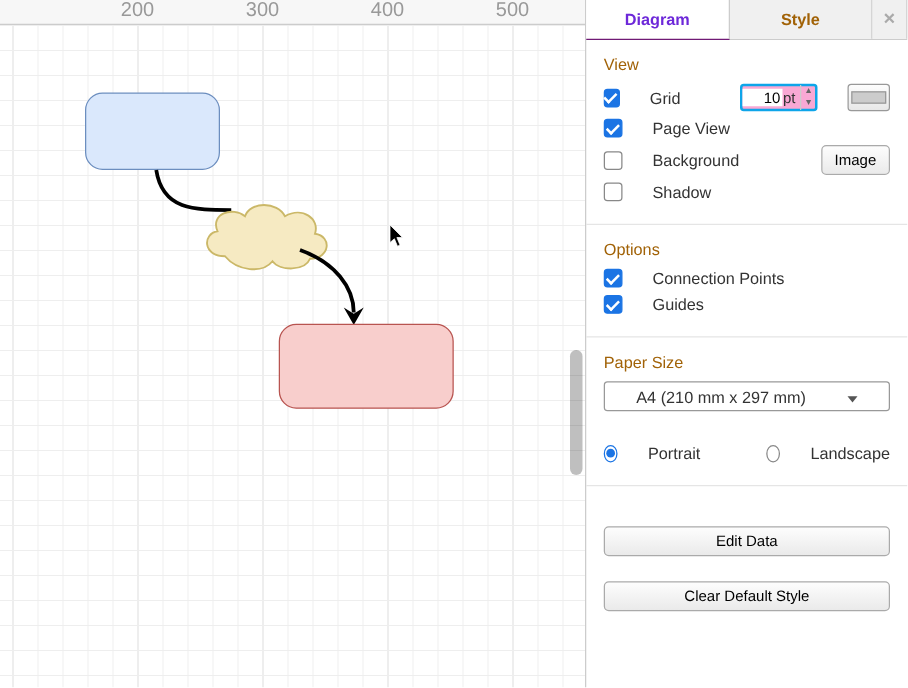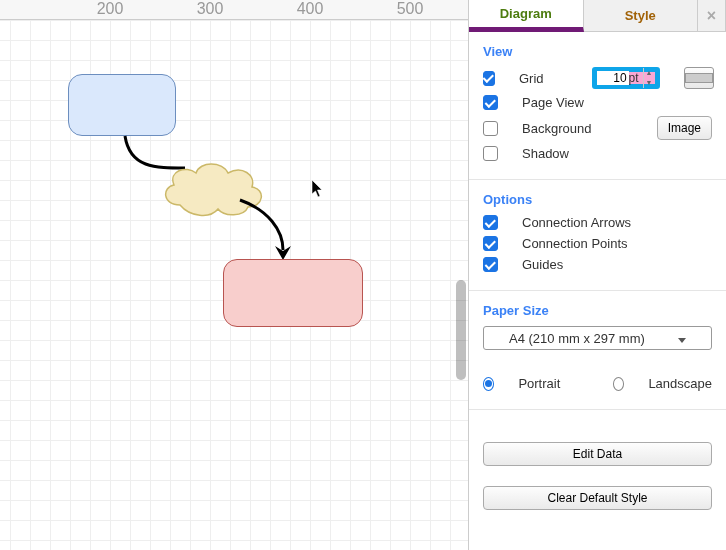--- a/index.html
+++ b/index.html
@@ -25,35 +25,35 @@
 .shape-cloud { position: absolute; left: 156px; top: 155px; width: 114px; height: 64px; }
 
 .cursor { position: absolute; left: 312px; top: 180px; width: 12px; height: 18px; pointer-events: none; }
 
 .scrollbar-v { position: absolute; right: 2px; top: 20px; bottom: 4px; width: 10px; background: transparent; border-radius: 5px; }
 .scroll-thumb { position: absolute; top: 260px; width: 10px; height: 100px; background: rgba(0,0,0,0.25); border-radius: 5px; }
 
 .panel { width: 258px; border-left: 1px solid #ccc; background: #fff; display: flex; flex-direction: column; }
 .tabs { display: flex; border-bottom: 1px solid #ccc; height: 32px; }
 .tab { flex: 1; display: flex; align-items: center; justify-content: center; font-weight: bold; color: #a16207; border-right: 1px solid #ccc; background: #f0f0f0; cursor: pointer; }
-.tab.active { background: #fff; border-bottom: 5px solid #701a75; margin-bottom: -1px; color: #4d7c0f; }
+.tab.active { background: #fff; border-bottom: 1px solid #701a75; margin-bottom: -1px; color: #6d28d9; }
 .tab.close { flex: 0 0 28px; color: #aaa; font-size: 16px; }
 
 .section { padding: 12px 14px; border-bottom: 1px solid #e5e5e5; }
-.section-title { font-weight: bold; color: #3b82f6; margin-bottom: 8px; }
+.section-title { font-weight: normal; color: #a16207; margin-bottom: 8px; }
 .row { display: flex; align-items: center; gap: 24px; margin: 6px 0; }
 .chk { width: 15px; height: 15px; border: 1.5px solid #888; border-radius: 3px; display: inline-flex; align-items: center; justify-content: center; background: #fff; cursor: pointer; }
 .chk.checked { background: #1b74e4; border-color: #1b74e4; }
 .chk.checked::after { content: ""; width: 8px; height: 4px; border-left: 2px solid #fff; border-bottom: 2px solid #fff; transform: rotate(-45deg) translateY(-1px); }
 .radio { width: 14px; height: 14px; border: 1.5px solid #888; border-radius: 50%; display: inline-flex; align-items: center; justify-content: center; cursor: pointer; }
 .radio.checked { border-color: #1b74e4; }
 .radio.checked::after { content: ""; width: 7px; height: 7px; background: #1b74e4; border-radius: 50%; }
 .lbl { color: #333; }
 
-.spin { display: inline-flex; align-items: center; border: 5px solid #0ea5e9; border-radius: 3px; height: 22px; background: #f9a8d4; }
+.spin { display: inline-flex; align-items: center; border: 2px solid #0ea5e9; border-radius: 3px; height: 22px; background: #f9a8d4; }
 .spin input { width: 32px; border: none; text-align: right; font-size: 12px; padding: 0 2px; }
 .spin .unit { font-size: 12px; padding-right: 4px; }
 .spin .arrows { width: 12px; display: flex; flex-direction: column; border-left: 1px solid #ccc; }
 .spin .arrows span { height: 10px; font-size: 7px; line-height: 10px; text-align: center; color: #666; cursor: pointer; }
 
 .colorbtn { width: 40px; height: 22px; border: 1px solid #999; border-radius: 3px; background: linear-gradient(#fdfdfd,#e8e8e8); display:inline-flex; align-items:center; justify-content:center; }
 .colorbtn .sw { width: 28px; height: 10px; background: #ccc; border: 1px solid #999; }
 
 .btn { border: 1px solid #aaa; background: linear-gradient(#fdfdfd,#eaeaea); border-radius: 4px; padding: 4px 10px; font-size: 12px; cursor: pointer; }
 .btn.wide { width: 100%; margin-top: 20px; padding: 4px; }
@@ -140,24 +140,20 @@
     <div class="row">
       <span class="chk"></span>
       <span class="lbl">Shadow</span>
     </div>
   </div>
 
   <div class="section">
     <div class="section-title">Options</div>
     <div class="row">
       <span class="chk checked"></span>
-      <span class="lbl">Connection Arrows</span>
-    </div>
-    <div class="row">
-      <span class="chk checked"></span>
       <span class="lbl">Connection Points</span>
     </div>
     <div class="row">
       <span class="chk checked"></span>
       <span class="lbl">Guides</span>
     </div>
   </div>
 
   <div class="section">
     <div class="section-title">Paper Size</div>

